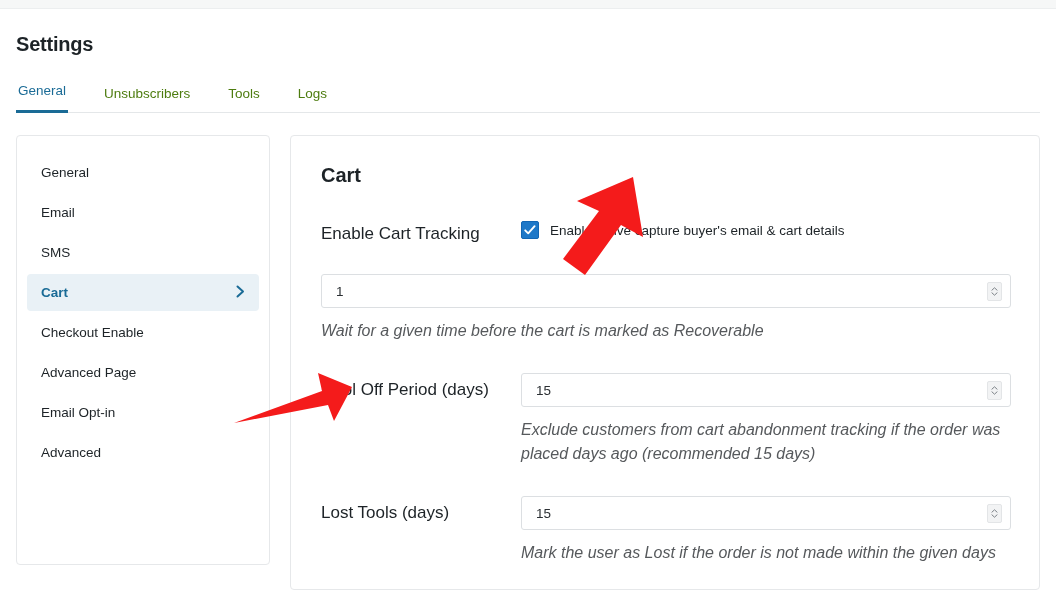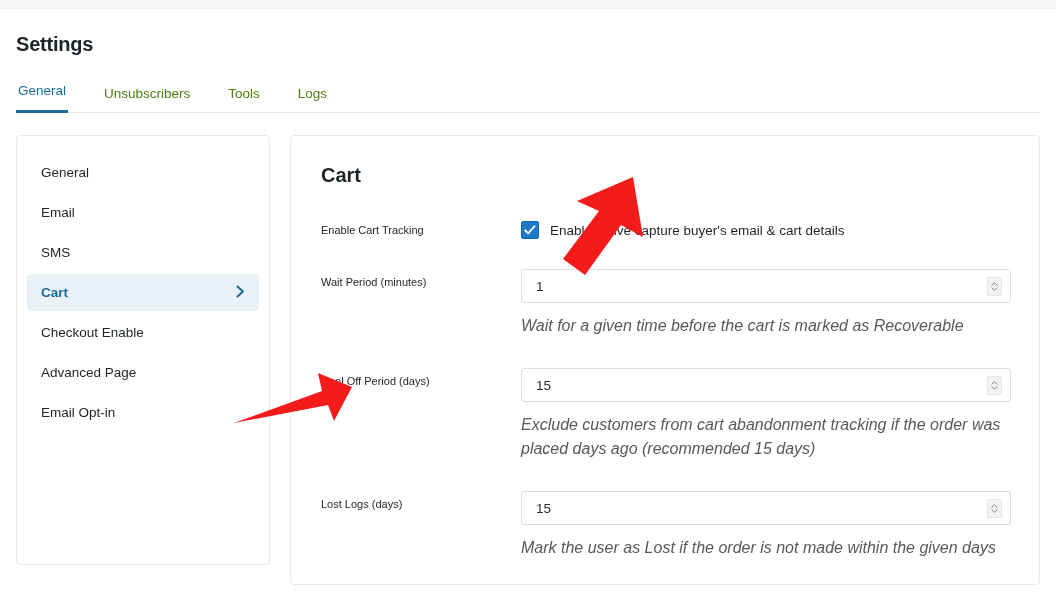--- a/index.html
+++ b/index.html
@@ -113,21 +113,21 @@
     margin: 4px 0 0 0;
   }
   .field-row {
     display: flex;
     align-items: flex-start;
     margin-top: 30px;
   }
   .field-label {
     width: 200px;
     flex: 0 0 200px;
-    font-size: 11px;
+    font-size: 17px;
     color: #1d2327;
     padding-top: 7px;
   }
   .field-control {
     flex: 1 1 auto;
     min-width: 0;
   }
   
   .checkbox-line {
     display: flex;
@@ -256,20 +256,23 @@
       </div>
 
       <div class="nav-item">
         <span class="nav-label">Advanced Page</span>
       </div>
 
       <div class="nav-item">
         <span class="nav-label">Email Opt-in</span>
       </div>
 
+      <div class="nav-item">
+        <span class="nav-label">Advanced</span>
+      </div>
 
     </aside>
 
     <section id="cart-card">
 
       <h2 id="section-title">Cart</h2>
 
       <div class="field-row">
         <div class="field-label">Enable Cart Tracking</div>
         <div class="field-control">
@@ -278,21 +281,20 @@
               <svg width="16" height="16" viewBox="0 0 16 16" fill="none" xmlns="http://www.w3.org/2000/svg">
                 <path d="M3.2 8.3L6.2 11.3L12.6 4.2" stroke="#ffffff" stroke-width="1.9" stroke-linecap="round" stroke-linejoin="round"></path>
               </svg>
             </span>
             <span class="checkbox-text">Enable to live capture buyer's email &amp; cart details</span>
           </div>
         </div>
       </div>
 
       <div class="field-row">
-        <div class="field-label">Wait Period (minutes)</div>
         <div class="field-control">
           <div class="num-input">
             <span class="value">1</span>
             <span class="stepper">
               <svg width="7" height="4" viewBox="0 0 7 4" fill="none" xmlns="http://www.w3.org/2000/svg">
                 <path d="M0.9 3.2L3.5 0.8L6.1 3.2" stroke="#7c8287" stroke-width="1" stroke-linecap="round" stroke-linejoin="round"></path>
               </svg>
               <svg width="7" height="4" viewBox="0 0 7 4" fill="none" xmlns="http://www.w3.org/2000/svg">
                 <path d="M0.9 0.8L3.5 3.2L6.1 0.8" stroke="#7c8287" stroke-width="1" stroke-linecap="round" stroke-linejoin="round"></path>
               </svg>
@@ -314,21 +316,21 @@
               <svg width="7" height="4" viewBox="0 0 7 4" fill="none" xmlns="http://www.w3.org/2000/svg">
                 <path d="M0.9 0.8L3.5 3.2L6.1 0.8" stroke="#7c8287" stroke-width="1" stroke-linecap="round" stroke-linejoin="round"></path>
               </svg>
             </span>
           </div>
           <div class="helper">Exclude customers from cart abandonment tracking if the order was placed days ago (recommended 15 days)</div>
         </div>
       </div>
 
       <div class="field-row">
-        <div class="field-label">Lost Logs (days)</div>
+        <div class="field-label">Lost Tools (days)</div>
         <div class="field-control">
           <div class="num-input">
             <span class="value">15</span>
             <span class="stepper">
               <svg width="7" height="4" viewBox="0 0 7 4" fill="none" xmlns="http://www.w3.org/2000/svg">
                 <path d="M0.9 3.2L3.5 0.8L6.1 3.2" stroke="#7c8287" stroke-width="1" stroke-linecap="round" stroke-linejoin="round"></path>
               </svg>
               <svg width="7" height="4" viewBox="0 0 7 4" fill="none" xmlns="http://www.w3.org/2000/svg">
                 <path d="M0.9 0.8L3.5 3.2L6.1 0.8" stroke="#7c8287" stroke-width="1" stroke-linecap="round" stroke-linejoin="round"></path>
               </svg>

